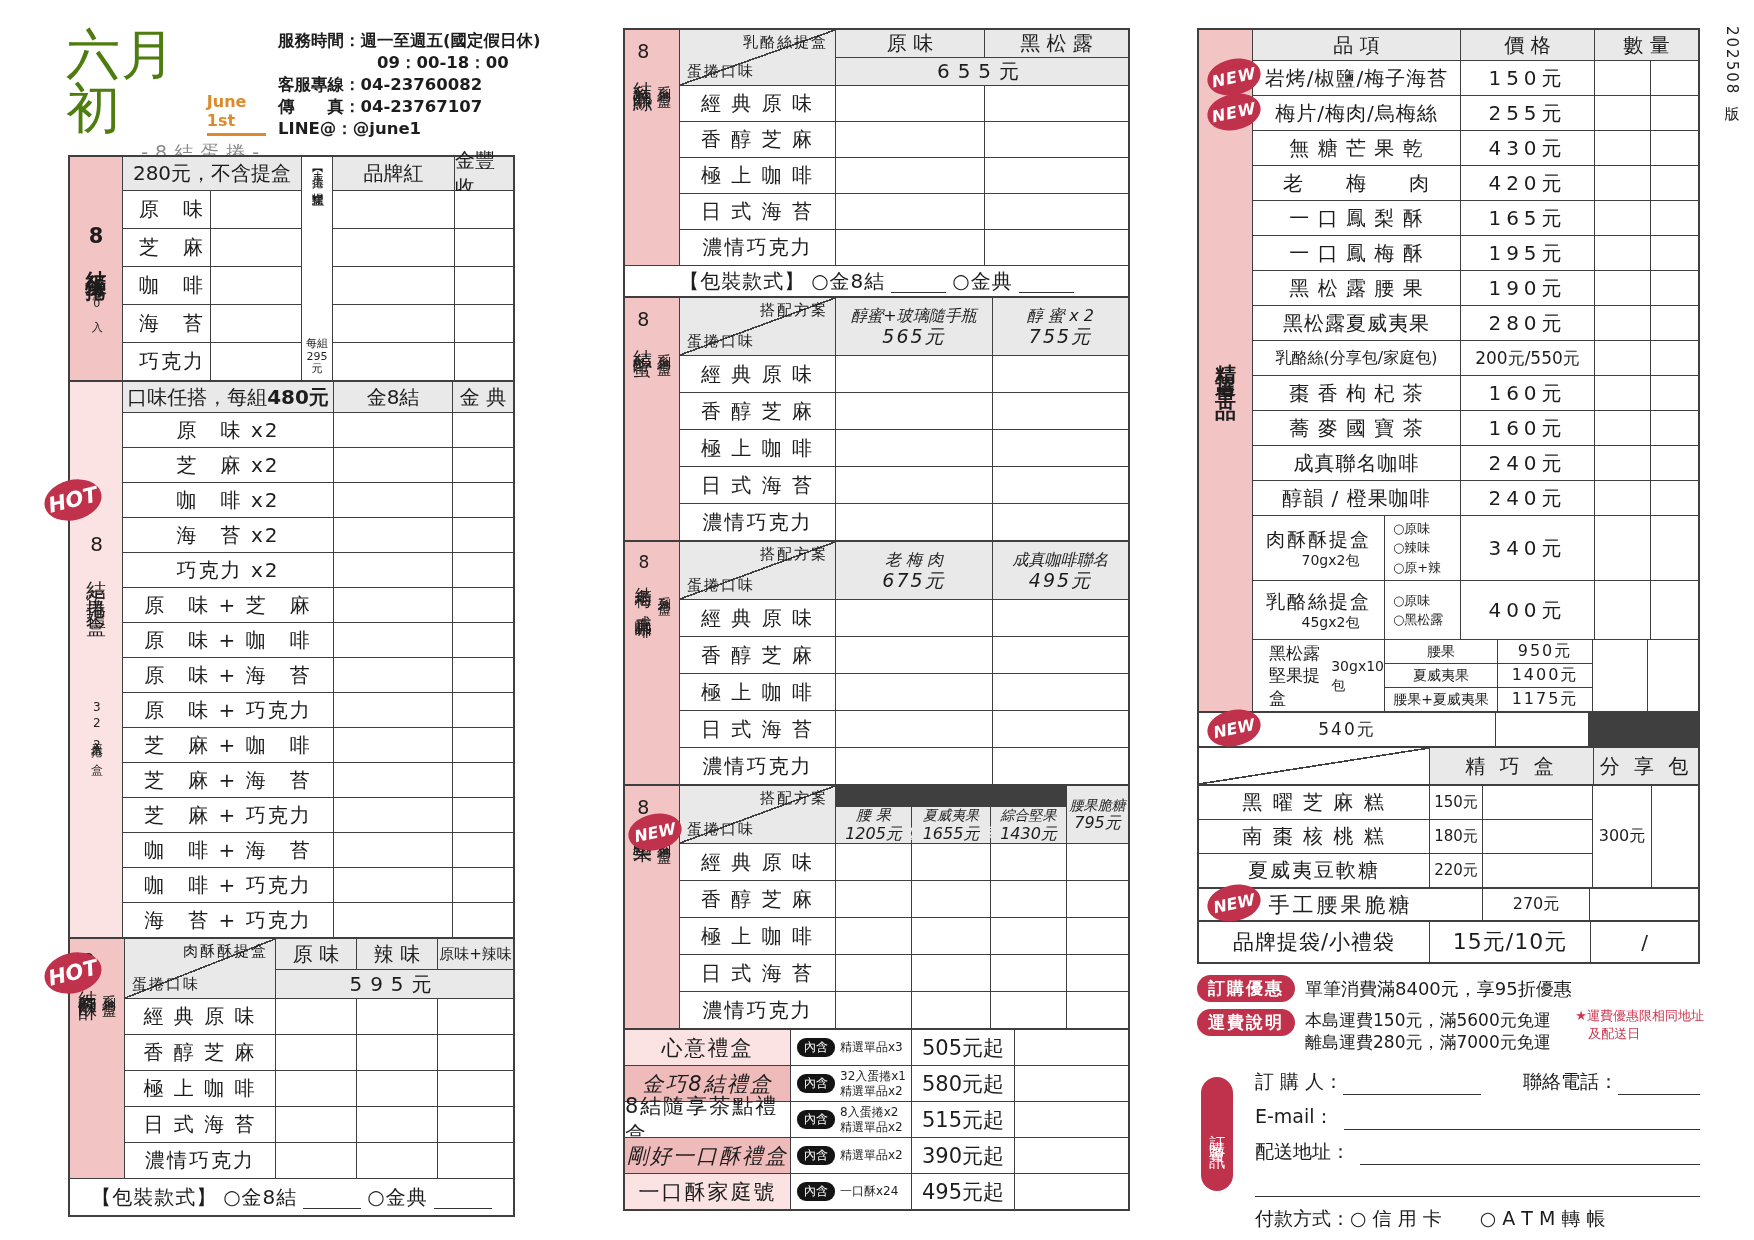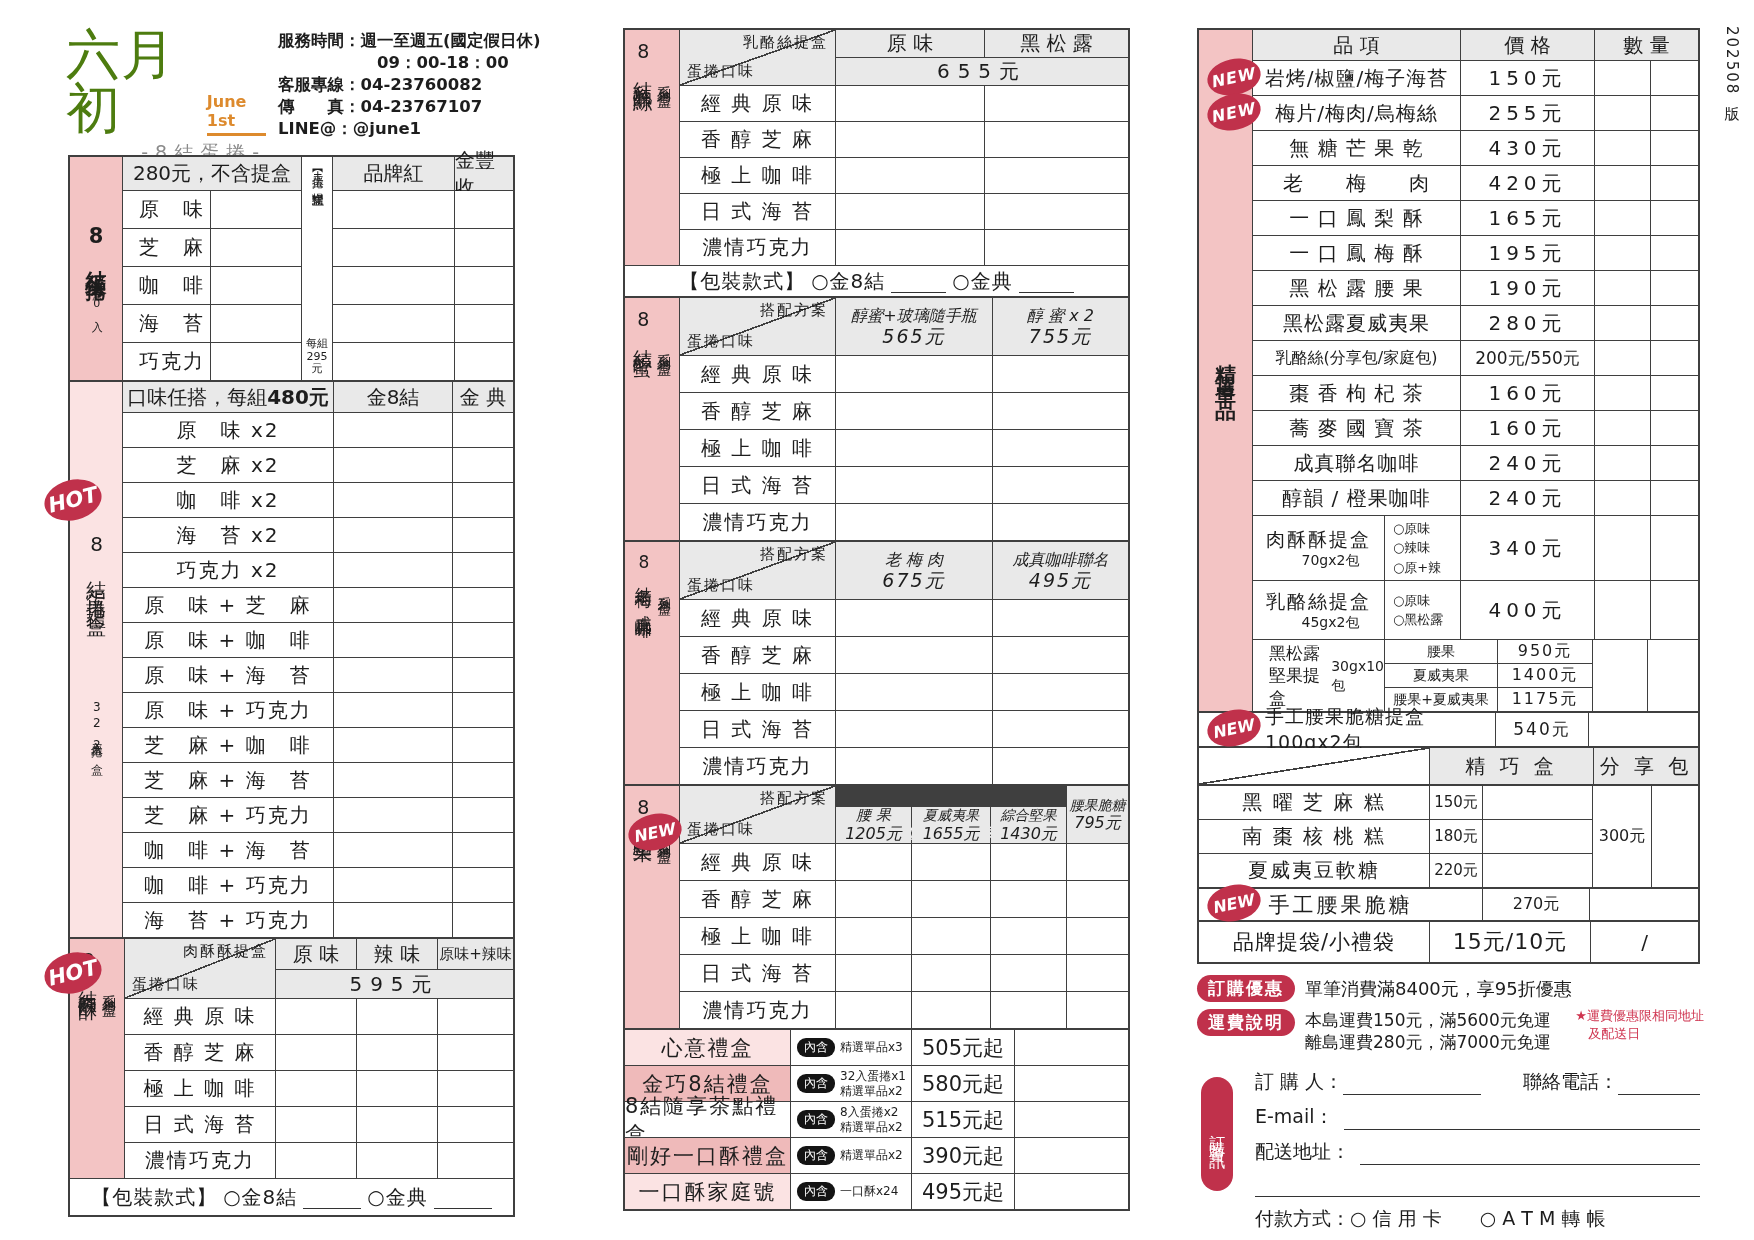--- a/index.html
+++ b/index.html
@@ -44,21 +44,21 @@
   .labL{justify-content:flex-start;padding-left:16px;letter-spacing:2px;}
   .price-band{letter-spacing:8px;}
   .colhd2{flex-direction:column;line-height:1.2;font-style:italic;}
   .colhd2 .nm{font-size:16px;}
   .colhd2 .pr{font-size:19px;letter-spacing:2px;}
   .itemname{letter-spacing:1px;}
   .itemname[data-size="small"]{font-size:16px;letter-spacing:0;}
   .itemprice{letter-spacing:5px;}
   .itemprice[data-size="small"]{font-size:17px;letter-spacing:0;}
   .gift-name{font-size:21px;letter-spacing:2px;}
-  [data-tone="dark"]{background:#efbaba;}
+  [data-tone="dark"]{background:#efbaba;font-style:italic;}
   [data-tone="light"]{background:#fbe3e3;}
   [data-tone="white"]{background:#fff;}
   .boxname{flex:0 0 131px;align-self:stretch;border-right:1px solid #3f3f3f;display:flex;
            flex-direction:column;align-items:center;justify-content:center;line-height:1.3;}
   .boxname .nm{font-size:19px;letter-spacing:2px;}
   .boxname .sub{font-size:14px;margin-left:24px;}
   .boxopts{flex:1;font-size:13px;line-height:1.5;white-space:pre-line;padding-left:8px;
            display:flex;align-items:center;text-align:left;}
   .nutgrid{grid-column:2/6;grid-row:span 3;display:grid;gap:1px;background:#3f3f3f;
            grid-template-columns:131px 112px 94px 54px 1fr;grid-template-rows:repeat(3,1fr);}
@@ -821,21 +821,20 @@
           <div class="row" style="display:contents">
             <div class="c" style="font-size:14px;">腰果+夏威夷果</div>
             <div class="c" style="font-size:16px;letter-spacing:2px;">1175元</div>
           </div>
         </div>
     </div>
   </div>
 
   <div id="c3newbox" class="grid">
     <div class="oval newb" style="left:8px;top:-3px;">NEW</div>
-    <div class="c" style="justify-content:flex-start;padding-left:66px;font-size:19px;letter-spacing:1px;">手工腰果脆糖提盒 100gx2包</div>
     <div class="c" style="font-size:17px;letter-spacing:2px;">540元</div>
     <div class="c"></div>
   </div>
 
   <div id="c3sweethd" class="grid">
     <div class="diag white"></div>
     <div class="c hd" style="letter-spacing:4px;">精 巧 盒</div>
     <div class="c hd" style="letter-spacing:4px;">分 享 包</div>
   </div>
 

